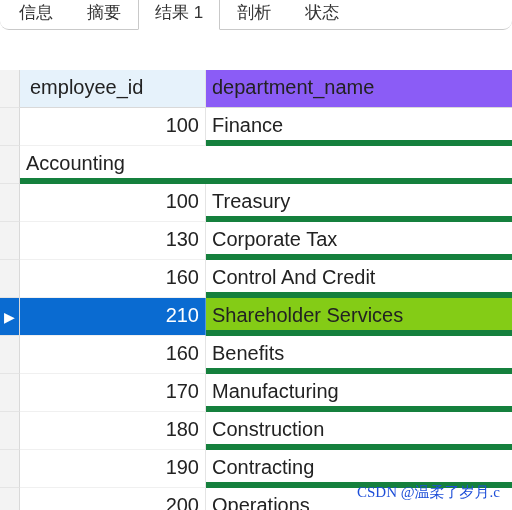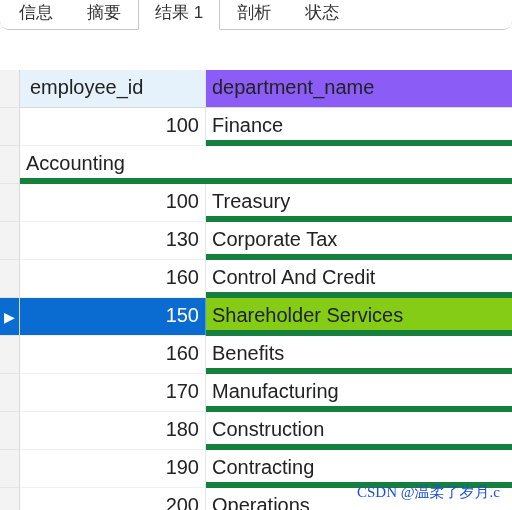--- a/index.html
+++ b/index.html
@@ -133,21 +133,21 @@
       </div>
       <div class="row">
         <div class="gutter"></div>
         <div class="col-id">160</div>
         <div class="col-name">Control And Credit</div>
       </div>
       <div class="row selected">
         <div class="gutter">
           <span class="marker">▶</span>
         </div>
-        <div class="col-id">150</div>
+        <div class="col-id">210</div>
         <div class="col-name">Shareholder Services</div>
       </div>
       <div class="row">
         <div class="gutter"></div>
         <div class="col-id">160</div>
         <div class="col-name">Benefits</div>
       </div>
       <div class="row">
         <div class="gutter"></div>
         <div class="col-id">170</div>

